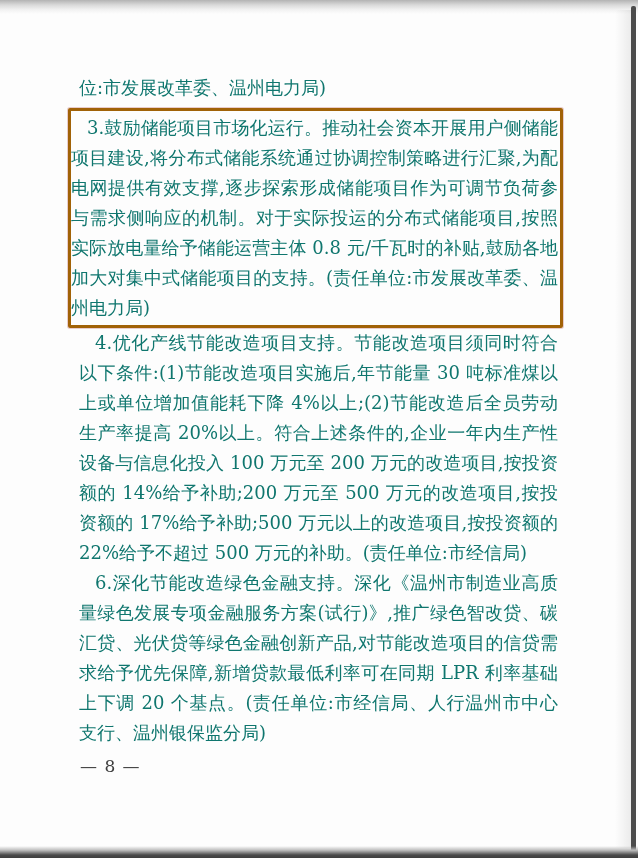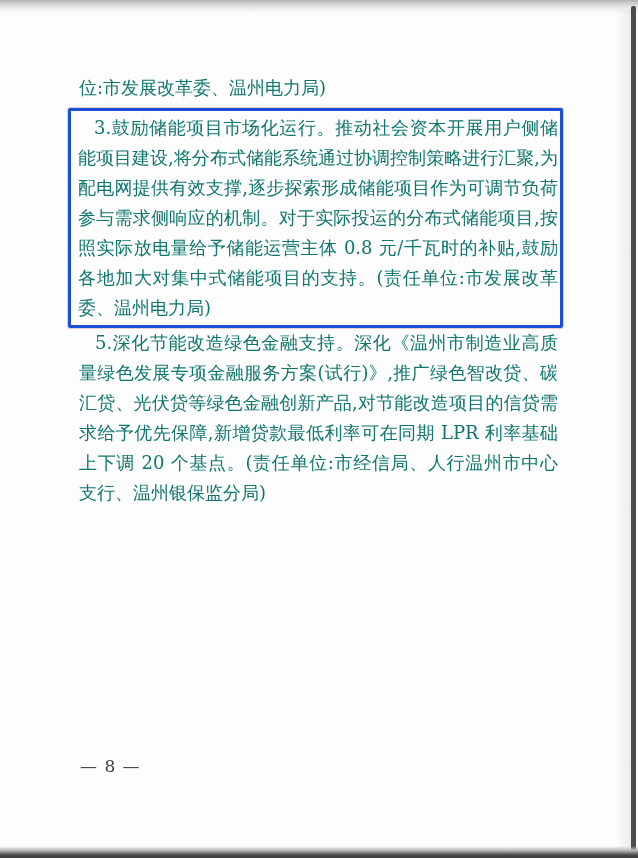--- a/index.html
+++ b/index.html
@@ -40,23 +40,23 @@
     font-size: 18px;
     line-height: 30px;
     text-align: justify;
   }
   .doc-column p { margin: 0; }
   .body-paragraph { text-indent: 16px; }
   .continuation-line { text-indent: 0; }
   
   .highlight-box {
     margin: 5px -5px 0 -11px;
-    border: 3px solid #1d4ed8;
+    border: 3px solid #a16207;
     border-radius: 2px;
-    padding: 2px 2px 2px 7px;
+    padding: 2px 2px 2px 0;
     box-shadow: 0 0 0 1px rgba(177,59,56,0.25);
   }
   .para-4 { margin-top: 4px; }
   .para-6 { margin-top: 4px; }
   .page-number {
     position: absolute; left: 80px; top: 756px;
     color: #3f3f3f;
     font-size: 17px;
     letter-spacing: 1px;
   }
@@ -69,22 +69,23 @@
   <div class="top-edge"></div>
 
   <div class="doc-column">
 
     <p class="continuation-line">位:市发展改革委、温州电力局)</p>
 
     <div class="highlight-box">
       <p class="body-paragraph para-3">3.鼓励储能项目市场化运行。推动社会资本开展用户侧储能项目建设,将分布式储能系统通过协调控制策略进行汇聚,为配电网提供有效支撑,逐步探索形成储能项目作为可调节负荷参与需求侧响应的机制。对于实际投运的分布式储能项目,按照实际放电量给予储能运营主体 0.8 元/千瓦时的补贴,鼓励各地加大对集中式储能项目的支持。(责任单位:市发展改革委、温州电力局)</p>
     </div>
 
+    <p class="body-paragraph para-4">4.优化产线节能改造项目支持。节能改造项目须同时符合以下条件:(1)节能改造项目实施后,年节能量 30 吨标准煤以上或单位增加值能耗下降 4%以上;(2)节能改造后全员劳动生产率提高 20%以上。符合上述条件的,企业一年内生产性设备与信息化投入 100 万元至 200 万元的改造项目,按投资额的 14%给予补助;200 万元至 500 万元的改造项目,按投资额的 17%给予补助;500 万元以上的改造项目,按投资额的 22%给予不超过 500 万元的补助。(责任单位:市经信局)</p>
 
-    <p class="body-paragraph para-5">5.深化节能改造绿色金融支持。深化《温州市制造业高质量绿色发展专项金融服务方案(试行)》,推广绿色智改贷、碳汇贷、光伏贷等绿色金融创新产品,对节能改造项目的信贷需求给予优先保障,新增贷款最低利率可在同期 LPR 利率基础上下调 20 个基点。(责任单位:市经信局、人行温州市中心支行、温州银保监分局)</p>
+    <p class="body-paragraph para-5">6.深化节能改造绿色金融支持。深化《温州市制造业高质量绿色发展专项金融服务方案(试行)》,推广绿色智改贷、碳汇贷、光伏贷等绿色金融创新产品,对节能改造项目的信贷需求给予优先保障,新增贷款最低利率可在同期 LPR 利率基础上下调 20 个基点。(责任单位:市经信局、人行温州市中心支行、温州银保监分局)</p>
 
 
   </div>
 
   <div class="page-number">— 8 —</div>
 
   <div class="paper-right-shade"></div>
   <div class="paper-right-line"></div>
   <div class="bottom-edge"></div>
 

